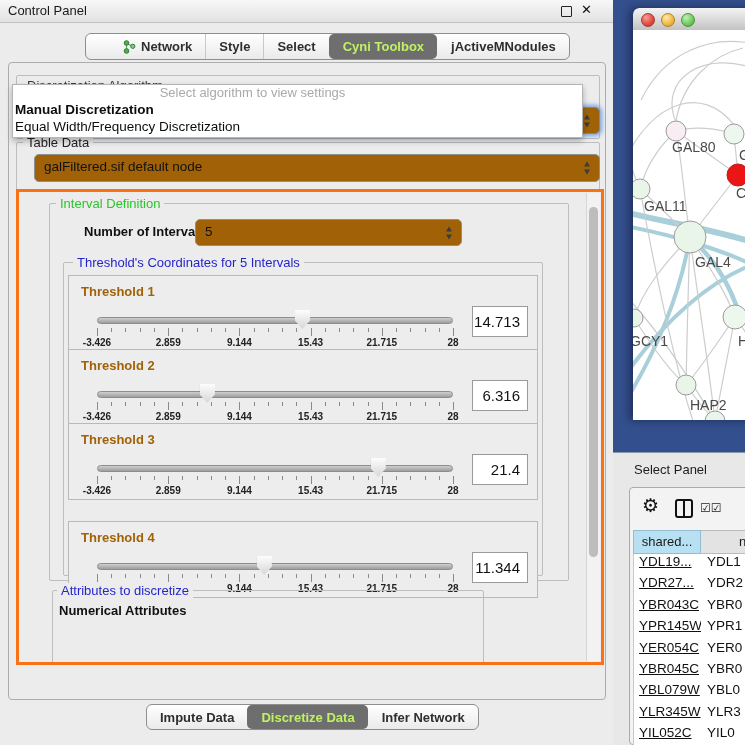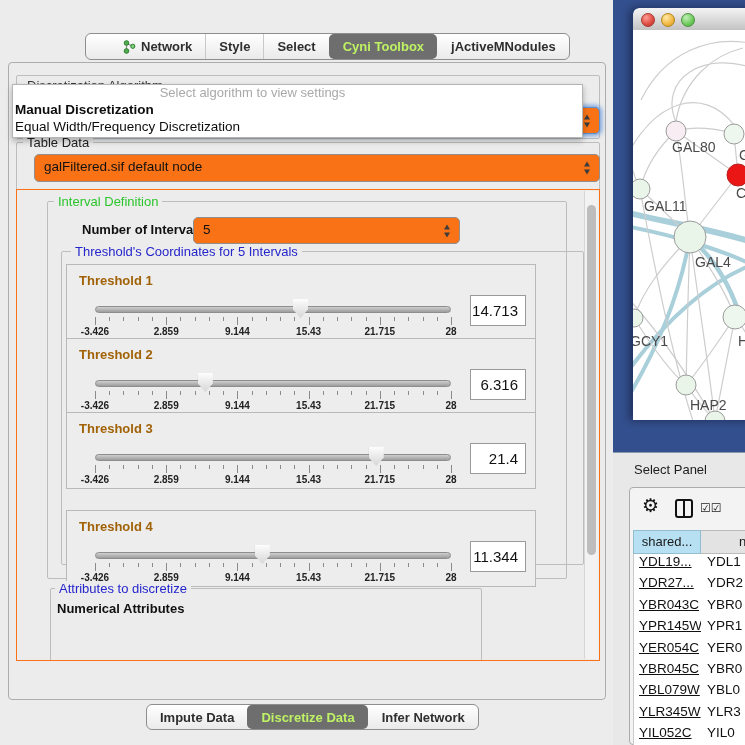--- a/index.html
+++ b/index.html
@@ -31,36 +31,36 @@
     border:1px solid #adadad;border-radius:4px;}
 
   
   .group{position:absolute;border:1px solid #bdbdbd;border-radius:2px;}
   .gtitle{position:absolute;top:-8px;left:6px;background:#ececec;padding:0 4px;font-size:13px;line-height:15px;white-space:nowrap;}
   .gtitle.green{color:#2cc52c;}
   .gtitle.blue{color:#2525cc;}
   .gtitle.plain{color:#3a3a3a;}
 
   
-  .combo{position:absolute;background:#f97316;border:1px solid #8f8f8f;border-radius:5px;height:25px;text-align:right;}
+  .combo{position:absolute;background:#a16207;border:1px solid #8f8f8f;border-radius:5px;height:25px;text-align:right;}
   .combo .cval{position:absolute;left:9px;top:4px;font-size:13.5px;color:#111;white-space:nowrap;}
   .spin{position:absolute;right:7px;top:50%;transform:translateY(-50%);width:9px;height:15px;}
   .spin::before{content:"";position:absolute;left:1px;top:1px;border-left:3.5px solid transparent;border-right:3.5px solid transparent;border-bottom:5px solid #3c3c3c;}
   .spin::after{content:"";position:absolute;left:1px;bottom:1px;border-left:3.5px solid transparent;border-right:3.5px solid transparent;border-top:5px solid #3c3c3c;}
   .combo.focused{border-color:#5a8fd0;box-shadow:0 0 4px 2px rgba(110,155,220,.9);}
 
   
   .popup{position:absolute;left:12px;top:84px;width:569px;height:52px;background:#ffffff;
     border:1px solid #b5b5b5;box-shadow:0 3px 6px rgba(0,0,0,.28);z-index:30;}
   .popup-prompt{height:16px;line-height:16px;text-align:center;padding-right:90px;font-size:13px;color:#a9a9a9;}
   .popup-item{height:17px;line-height:17px;padding-left:2px;font-size:13.5px;color:#0d0d0d;white-space:nowrap;}
   .popup-item.selected{font-weight:bold;}
 
   
-  .scrollpane{position:absolute;left:7px;top:126px;width:582px;height:470px;border:1px solid #f97316;background:#ececec;overflow:hidden;}
+  .scrollpane{position:absolute;left:7px;top:126px;width:582px;height:470px;border:3px solid #f97316;background:#ececec;overflow:hidden;}
   .vscroll{position:absolute;right:1px;top:1px;width:13px;height:468px;background:#f2f2f2;border-left:1px solid #d6d6d6;}
   .vscroll .vthumb{position:absolute;left:2px;width:9px;border-radius:5px;background:#bdbdbd;}
 
   
   .thr-panel{position:absolute;left:48px;width:470px;height:77px;border:1px solid #b9b9b9;background:#ededed;box-sizing:border-box;}
   .thr-label{position:absolute;left:12px;top:8px;font-size:13px;font-weight:bold;color:#a16207;}
   .thr-slider{position:absolute;left:28px;top:30px;width:356px;height:36px;}
   .track{position:absolute;left:0;top:11px;width:356px;height:7px;border-radius:4px;
     background:linear-gradient(#cfcfcf,#9d9d9d);border:1px solid #8d8d8d;box-sizing:border-box;}
   .thumb{position:absolute;top:4px;width:15px;height:19px;
@@ -121,20 +121,25 @@
 
   svg text{font-family:"Liberation Sans","DejaVu Sans",sans-serif;}
 </style>
 </head>
 <body>
 
 <div id="root">
 
   <div id="control-panel">
 
+    <div class="titlebar">
+      <span class="t">Control Panel</span>
+      <span class="float-btn"></span>
+      <span class="close-btn">✕</span>
+    </div>
 
     <div class="tabbar" id="top-tabs">
         <div class="tab">
           <svg class="net-icon" viewBox="0 0 13 14">
             <path d="M3.5 3.5 L3.5 10.5 M3.5 3.5 L9.5 6" stroke="#8a8a8a" stroke-width="1.2" fill="none"></path>
             <circle cx="3.5" cy="3" r="2.3" fill="#4faf4f" stroke="#2e7d2e"></circle>
             <circle cx="3.5" cy="11" r="2.3" fill="#4faf4f" stroke="#2e7d2e"></circle>
             <circle cx="9.8" cy="6.3" r="2.1" fill="#7fd07f" stroke="#2e7d2e"></circle>
           </svg>
           <span>Network</span>
@@ -174,21 +179,21 @@
 
         <div class="group" style="left:30px;top:11px;width:518px;height:376px;">
           <span class="gtitle green">Interval Definition</span>
 
           <div class="attr-label" style="left:34px;top:20px;position:absolute;">Number of Intervals</div>
           <div class="combo" style="left:145px;top:15px;width:265px;">
             <span class="cval">5</span>
             <span class="spin"></span>
           </div>
 
-          <div class="group" style="left:13px;top:49px;width:478px;height:312px;padding-left:43px;">
+          <div class="group" style="left:13px;top:58px;width:478px;height:312px;">
             <span class="gtitle blue" style="left:9px;">Threshold's Coordinates for 5 Intervals</span>
             <div id="thresholds-host">
                 <div class="thr-panel" style="top: 12px; left: 4px;">
                   <div class="thr-label">Threshold 1</div>
                   <div class="thr-slider">
                     <div class="track"></div>
                     <div class="thumb" style="left: calc(57.72% - 7.5px);"></div>
                     <div class="ticks">
                       <i style="left: 0%; height: 8px;"></i>
                       <i style="left: 4%; height: 4px;"></i>

